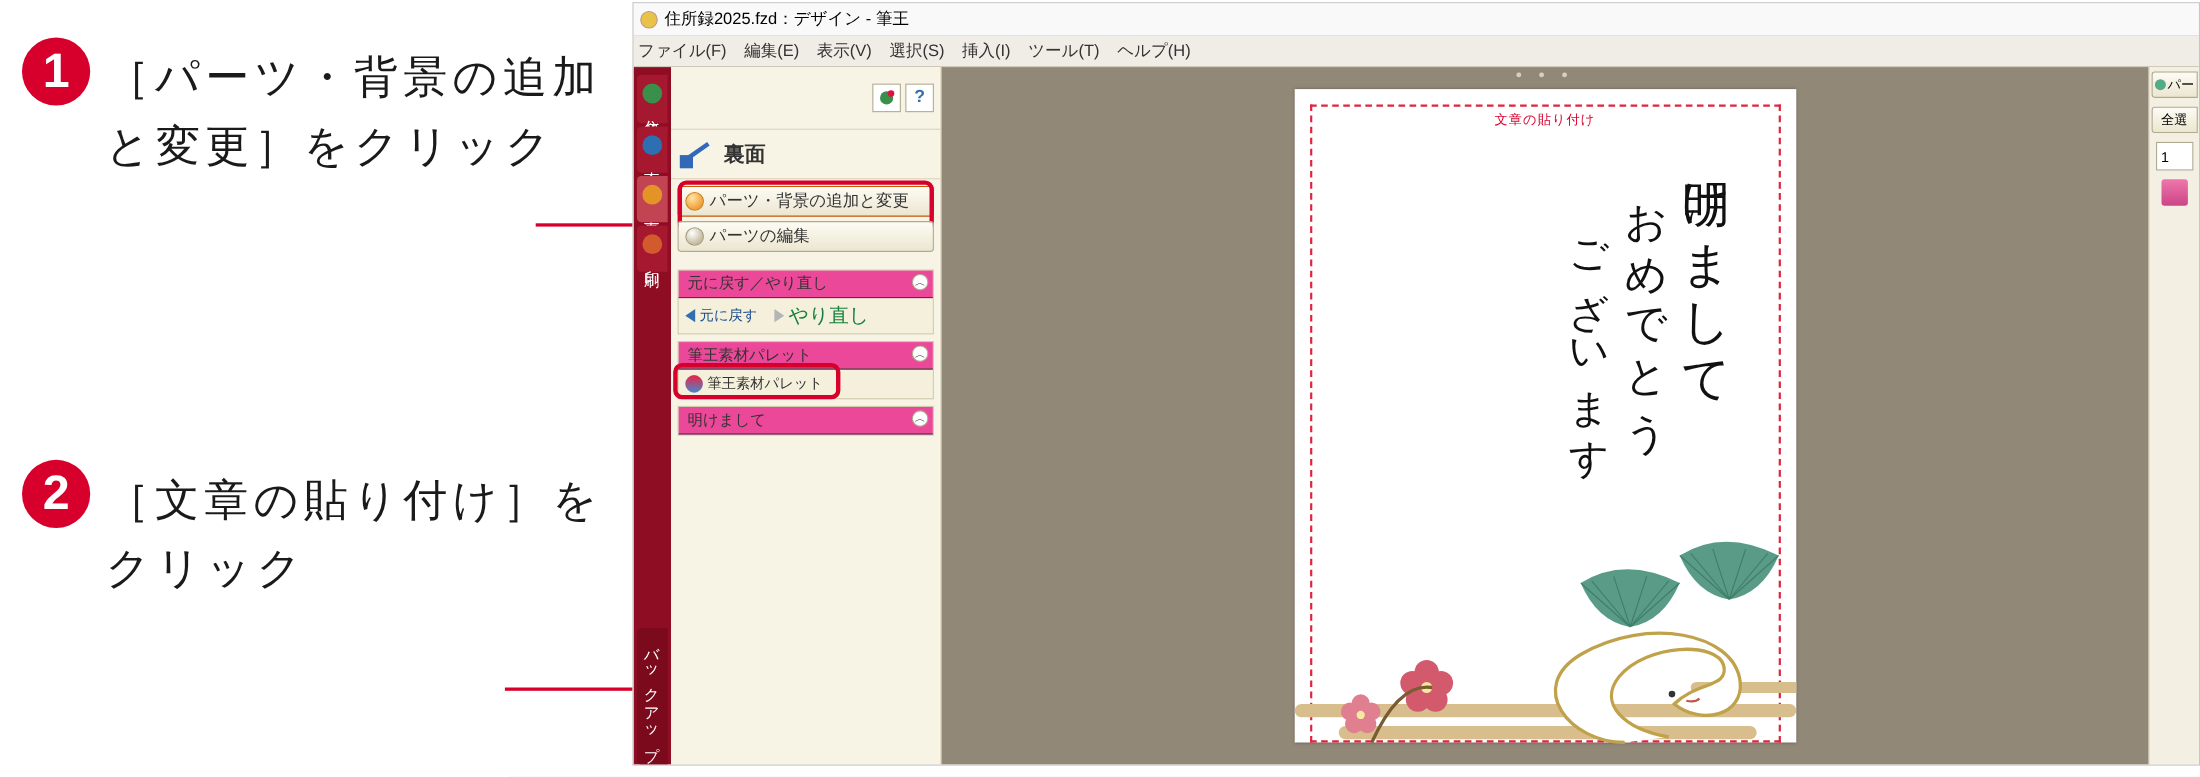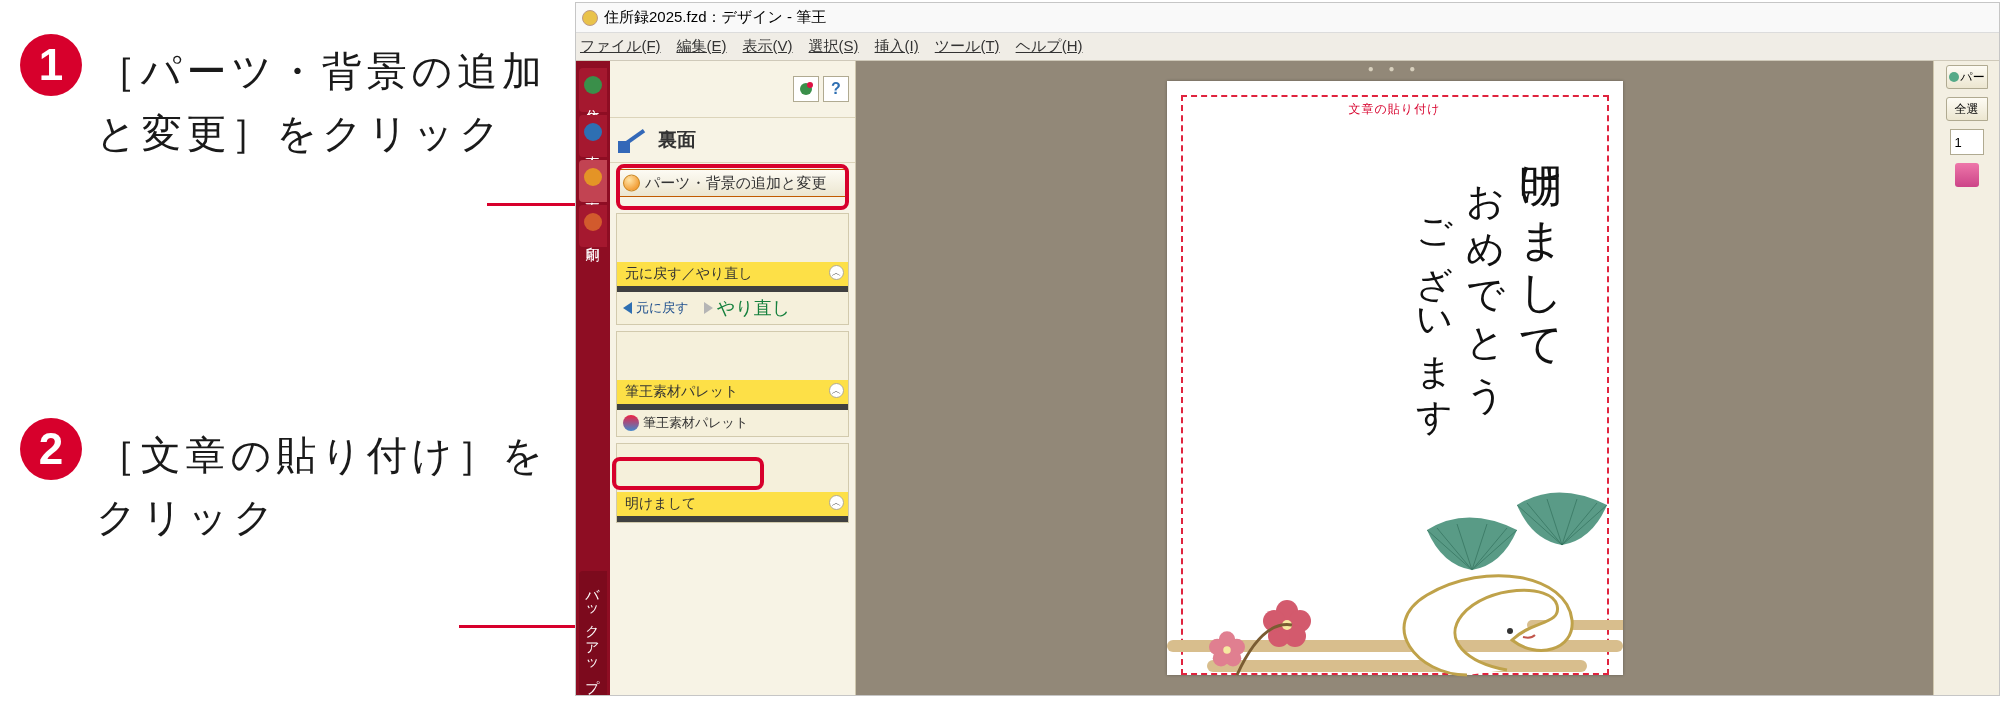--- a/index.html
+++ b/index.html
@@ -17,21 +17,21 @@
   .conn1 { top: 203px; left: 487px; width: 140px; }
   .conn2 { top: 625px; left: 459px; width: 168px; }
 
   
   .app { position: absolute; left: 575px; top: 2px; right: 0; height: 694px; border: 1px solid #c6c6c6; background: #f4f2ee; display: flex; flex-direction: column; overflow: hidden; }
 
   .titlebar { height: 30px; background: #f9f9f9; border-bottom: 1px solid #dcdcdc; display: flex; align-items: center; padding: 0 6px; font-size: 15px; }
   .title-icon { width: 16px; height: 16px; border-radius: 50%; background: #e9c24a; border: 1px solid #b98; margin-right: 6px; display: inline-block; }
 
   .menubar { height: 28px; background: #f0ede6; border-bottom: 1px solid #cfc9b9; display: flex; align-items: center; padding: 0 4px; font-size: 15px; color: #333; }
-  .menubar span { margin-right: 16px; text-decoration: underline; }
+  .menubar span { margin-right: 16px; }
 
   .workspace { flex: 1; display: flex; min-height: 0; }
 
   
   .vtabs { width: 34px; background: #8e0d23; display: flex; flex-direction: column; padding-top: 4px; }
   .vtab { writing-mode: vertical-rl; color: #fff; font-size: 14px; padding: 8px 3px; margin: 3px 3px 0 3px; background: #a5182f; border-radius: 4px 0 0 4px; text-align: center; letter-spacing: 2px; display: flex; align-items: center; }
   .vtab.active { background: #c24352; }
   .vtab .vicon { width: 18px; height: 18px; border-radius: 50%; background: #3a8f4a; margin-bottom: 4px; display: inline-block; }
   .vtab .vicon.blue { background: #2e6fb2; }
   .vtab .vicon.orange { background: #e49426; }
@@ -49,21 +49,21 @@
   .btnstack { padding: 6px 6px 10px 6px; display: flex; flex-direction: column; gap: 4px; }
   .pbtn { position: relative; border: 1px solid #b0aa91; background: linear-gradient(#fdfbf4,#ece6d0); border-radius: 3px; padding: 3px 6px 3px 28px; font-size: 15px; line-height: 1.15; min-height: 28px; display: flex; align-items: center; }
   .pbtn .pdot { position: absolute; left: 6px; top: 50%; transform: translateY(-50%); width: 17px; height: 17px; border-radius: 50%; background: radial-gradient(circle at 35% 30%, #fff, #c8c0a6 65%); border: 1px solid #a39b80; }
   .pbtn.selected { border: 1px solid #c25a00; }
   .pbtn.selected .pdot { background: radial-gradient(circle at 35% 30%, #ffe4a6, #f3a03a 70%); border-color:#c9841c; }
   .highlight-red { position: absolute; border: 4px solid #d7002c; border-radius: 8px; pointer-events: none; }
   .highlight-red.top { top: -5px; left: 0; right: 0; height: 46px; }
   .highlight-red.mid { bottom: 32px; left: -5px; width: 152px; height: 33px; }
 
   .subpanel { border: 1px solid #d2caad; margin: 6px 6px 0 6px; background: #f5f0db; }
-  .subpanel .sp-head { background: #fde047; padding: 3px 24px 3px 8px; font-size: 14px; position: relative; border-bottom: 6px solid #404040; margin-top: 48px; }
+  .subpanel .sp-head { background: #ec4899; padding: 3px 24px 3px 8px; font-size: 14px; position: relative; border-bottom: 1px solid #404040; }
   .sp-head .chev { position: absolute; right: 4px; top: 3px; width: 15px; height: 15px; border: 1px solid #b0aa91; border-radius: 50%; background: #fff; font-size: 10px; display: flex; align-items: center; justify-content: center; }
   .sp-body { padding: 4px 6px; font-size: 13px; display: flex; flex-direction: column; gap: 3px; }
   .sp-row { display: flex; align-items: center; gap: 4px; }
   .sp-icon { width: 16px; height: 16px; display: inline-block; }
   .tri-left { width: 0; height: 0; border-style: solid; border-width: 6px 9px 6px 0; border-color: transparent #2e6fb2 transparent transparent; }
   .tri-right { width: 0; height: 0; border-style: solid; border-width: 6px 0 6px 9px; border-color: transparent transparent transparent #b5b5b5; }
   .undo-text { color:#1d4e8d; font-size:13px;}
   .redo-text { color:#15803d; font-size:18px;}
   .sp-icon.pal { background: linear-gradient(#e24,#48c); border-radius: 50%; }
   .sp-icon.sel { background: #e49426; border-radius: 3px; }
@@ -84,21 +84,21 @@
   .callig { position: absolute; top: 50px; right: 60px; display: flex; gap: 14px; }
   .callig span { writing-mode: vertical-rl; font-family: "HGSeikaishotaiPRO","Yu Mincho",serif; font-size: 44px; line-height: 1; color: #111; letter-spacing: 4px; }
   .callig span.c1 { font-size:44px; }
   .callig span.c2 { font-size:38px; padding-top:28px; }
   .callig span.c3 { font-size:36px; padding-top:64px; }
 
   
   .illust { position:absolute; bottom:-10px; left:0; right:0; height:210px; }
 
   
-  .rightdock { width: 66px; background: #f3efe2; border-left: 1px solid #cfc7ae; display:flex; flex-direction:column; align-items:center; padding-top:4px; gap:8px; }
+  .rightdock { width: 46px; background: #f3efe2; border-left: 1px solid #cfc7ae; display:flex; flex-direction:column; align-items:center; padding-top:4px; gap:8px; }
   .docktab { width: 42px; height: 24px; background: linear-gradient(#fdfbf4,#ece6d0); border: 1px solid #b0aa91; border-radius: 3px 0 0 3px; font-size: 12px; display:flex; align-items:center; justify-content:center; }
   .dockitem { width: 34px; height: 26px; border: 1px solid #b0aa91; background:#fff; font-size:13px; display:flex; align-items:center; padding-left:4px; }
   .dockicon { width:24px; height:24px; border-radius:3px; background: linear-gradient(#e7a,#c48); }
 
 </style>
 </head>
 <body>
 
 <div class="instructions">
   <div class="instr-row">
@@ -174,20 +174,24 @@
       </div>
 
       <div class="btnstack" style="position:relative">
         <div style="position:relative">
           <div class="pbtn selected">
               <span class="pdot"></span>
               <span>パーツ・背景の追加と変更</span>
             </div>
           <div class="highlight-red top"></div>
         </div>
+        <div class="pbtn">
+            <span class="pdot"></span>
+            <span>パーツの編集</span>
+          </div>
       </div>
 
       <div class="subpanel">
         <div class="sp-head"><span>元に戻す／やり直し</span><span class="chev">︿</span></div>
         <div class="sp-body">
           <div class="sp-row">
             <span class="tri-left"></span><span class="undo-text">元に戻す</span>
             &nbsp;&nbsp;
             <span class="tri-right"></span><span class="redo-text">やり直し</span>
           </div>

